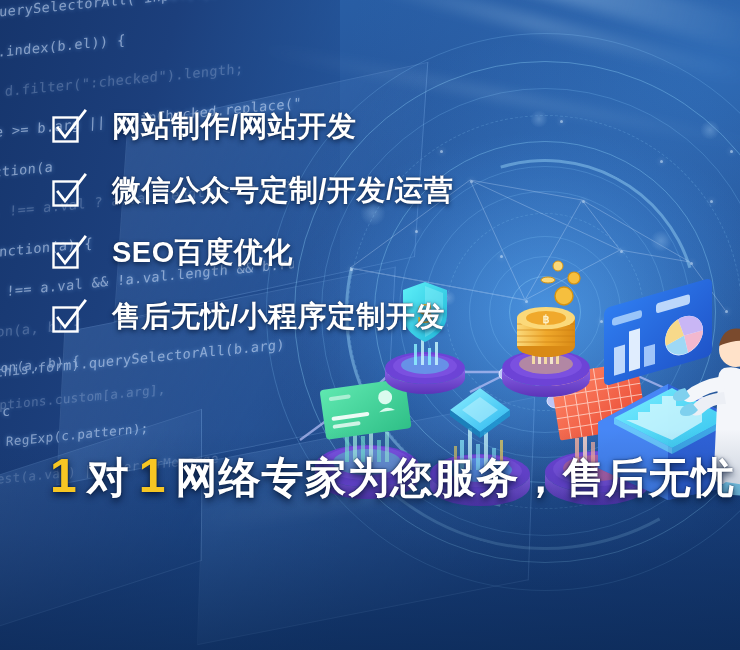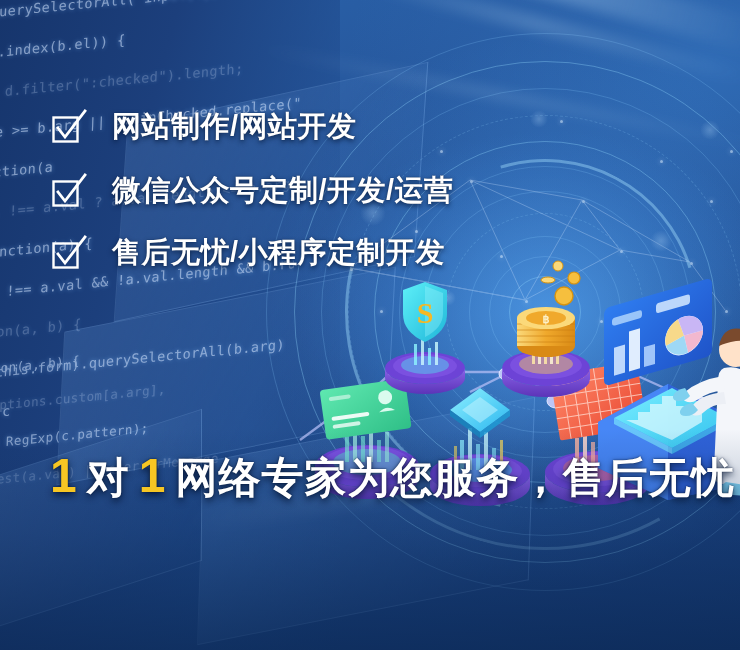--- a/index.html
+++ b/index.html
@@ -506,20 +506,29 @@
     <div class="row r2">
       <span class="chk">
         <svg width="34" height="34" viewBox="0 0 34 34">
           <rect x="1.5" y="5.5" width="24" height="24" fill="none" stroke="#ffffff" stroke-width="2.4"></rect>
           <path d="M6 16 L13 25 L33 -1" fill="none" stroke="#ffffff" stroke-width="2.8" stroke-linecap="square"></path>
         </svg>
       </span>
       <span class="row-label">微信公众号定制/开发/运营</span>
     </div>
 
+    <div class="row r3">
+      <span class="chk">
+        <svg width="34" height="34" viewBox="0 0 34 34">
+          <rect x="1.5" y="5.5" width="24" height="24" fill="none" stroke="#ffffff" stroke-width="2.4"></rect>
+          <path d="M6 16 L13 25 L33 -1" fill="none" stroke="#ffffff" stroke-width="2.8" stroke-linecap="square"></path>
+        </svg>
+      </span>
+      <span class="row-label">SEO百度优化</span>
+    </div>
 
     <div class="row r4">
       <span class="chk">
         <svg width="34" height="34" viewBox="0 0 34 34">
           <rect x="1.5" y="5.5" width="24" height="24" fill="none" stroke="#ffffff" stroke-width="2.4"></rect>
           <path d="M6 16 L13 25 L33 -1" fill="none" stroke="#ffffff" stroke-width="2.8" stroke-linecap="square"></path>
         </svg>
       </span>
       <span class="row-label">售后无忧/小程序定制开发</span>
     </div>

